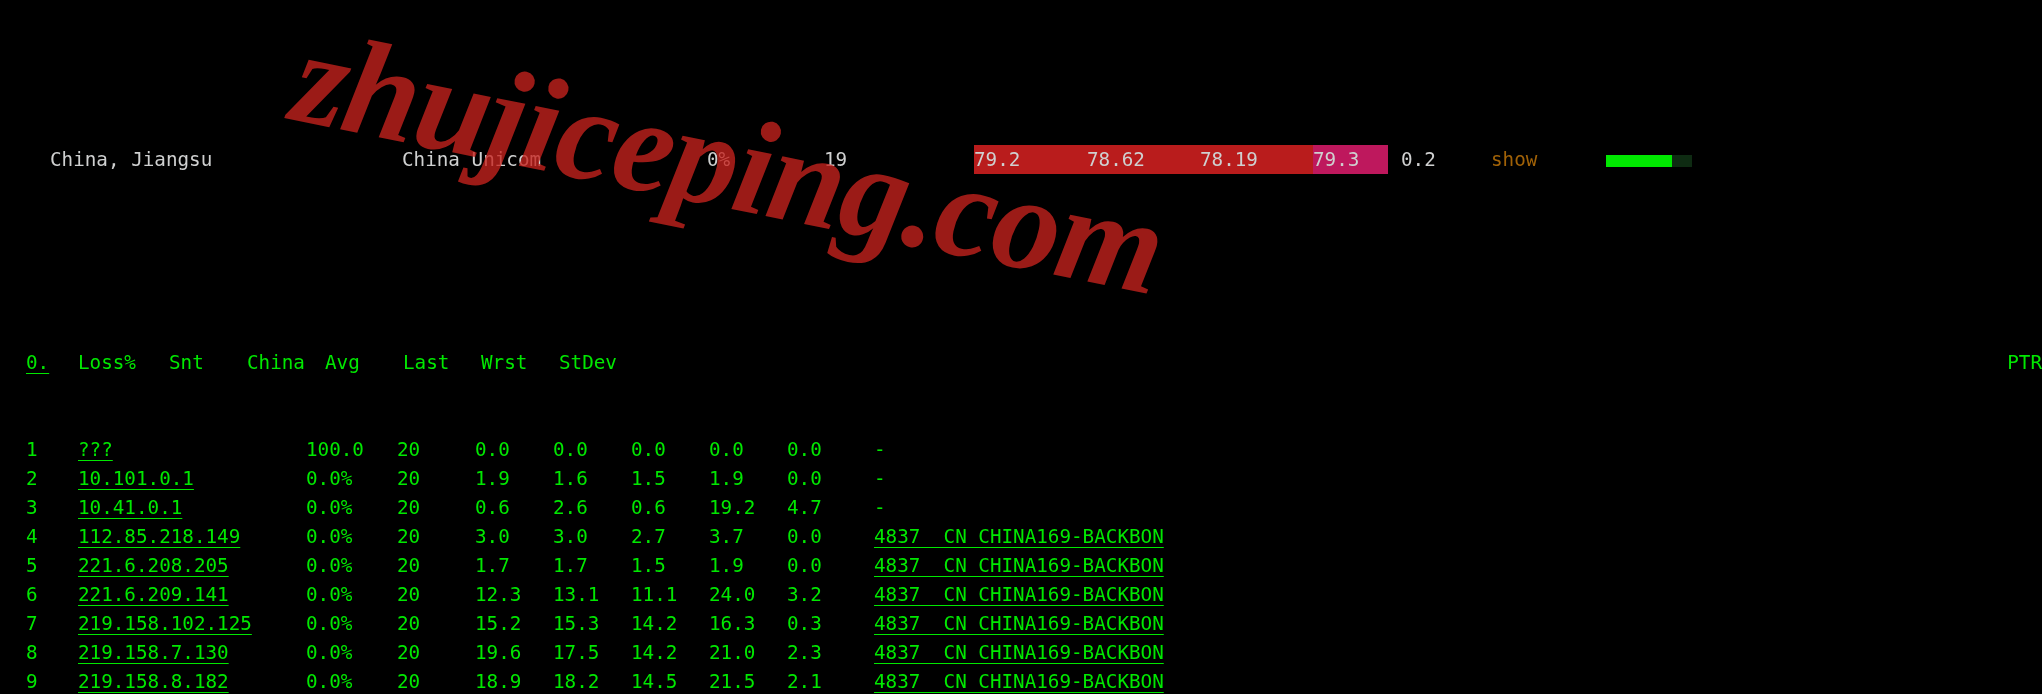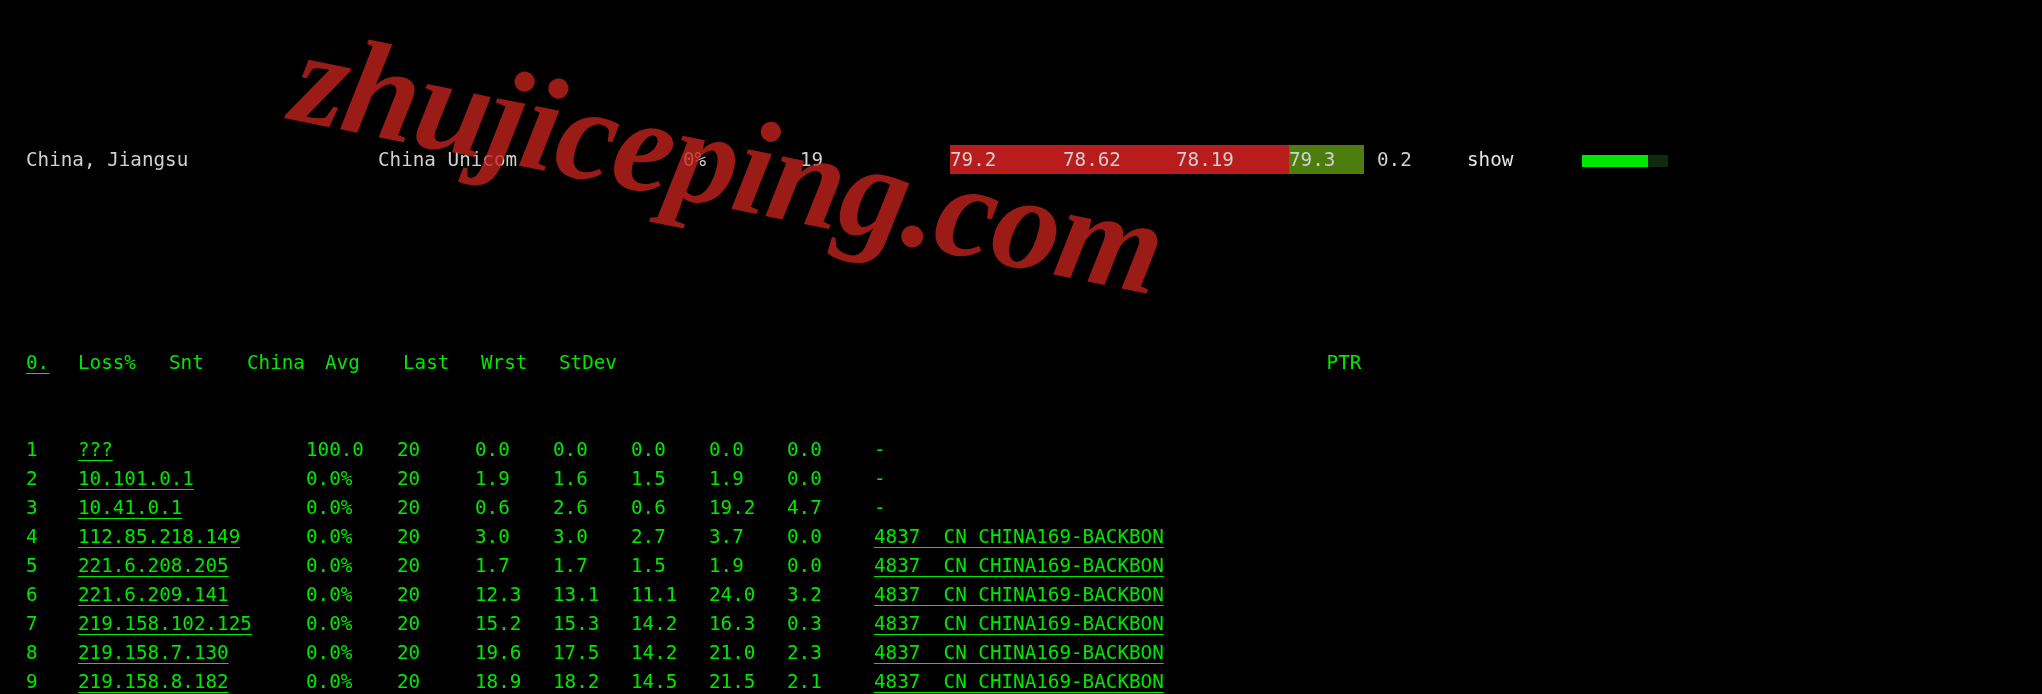--- a/index.html
+++ b/index.html
@@ -16,45 +16,46 @@
     overflow:hidden;
   }
   .row{display:flex;padding-left:26px}
   .topbar{
     background:#000;
     color:#cfd0d0;
     display:flex;
     padding-left:26px;
     height:29px;
     align-items:flex-start;
+    margin-left:24px;
   }
   .topbar .cell-loc{width:352px}
   .topbar .cell-isp{width:305px}
   .topbar .cell-m{width:117px;text-align:left}
   .topbar .cell-m2{width:113px;text-align:left;background:#b91c1c;color:#cfd0d0}
-  .topbar .cell-m3{width:75px;text-align:left;background:#4d7c0f;color:#cfd0d0}
+  .topbar .cell-m3{width:75px;text-align:left;background:#be185d;color:#cfd0d0}
   .topbar .spacer{width:33px;background:#0e2b12}
   .topbar .sep{width:13px;background:#0e2b12}
-  .topbar .show{color:#e5e5e5;width:115px}
+  .topbar .show{color:#a16207;width:115px}
   .topbar .bars{width:90px;display:inline-block;position:relative}
   .topbar .bar-bg{position:absolute;left:0;top:10px;width:86px;height:12px;background:#0e2b12}
   .topbar .bar-fg{position:absolute;left:0;top:10px;width:66px;height:12px;background:#00e800}
   .sep-line{height:29px}
   .col-hop{width:52px;text-align:left}
   .col-ip{width:228px}
   .col-loss{width:91px}
   .col-snt{width:78px}
   .col-last{width:78px}
   .col-avg{width:78px}
   .col-best{width:78px}
   .col-wrst{width:78px}
   .col-stdev{width:78px}
   .col-spacer{width:9px}
   .col-as{width:573px}
-  .col-ptr{flex:1;text-align:center}
+  .col-ptr{flex:1;text-align:right}
   .u{text-decoration:underline;text-decoration-thickness:1px;text-underline-offset:3.5px}
   
   .wm{
     position:absolute;
     left:300px;top:60px;
     width:1300px;
     font-family:Georgia,"Times New Roman",serif;
     font-size:135px;
     font-weight:700;
     font-style:italic;

